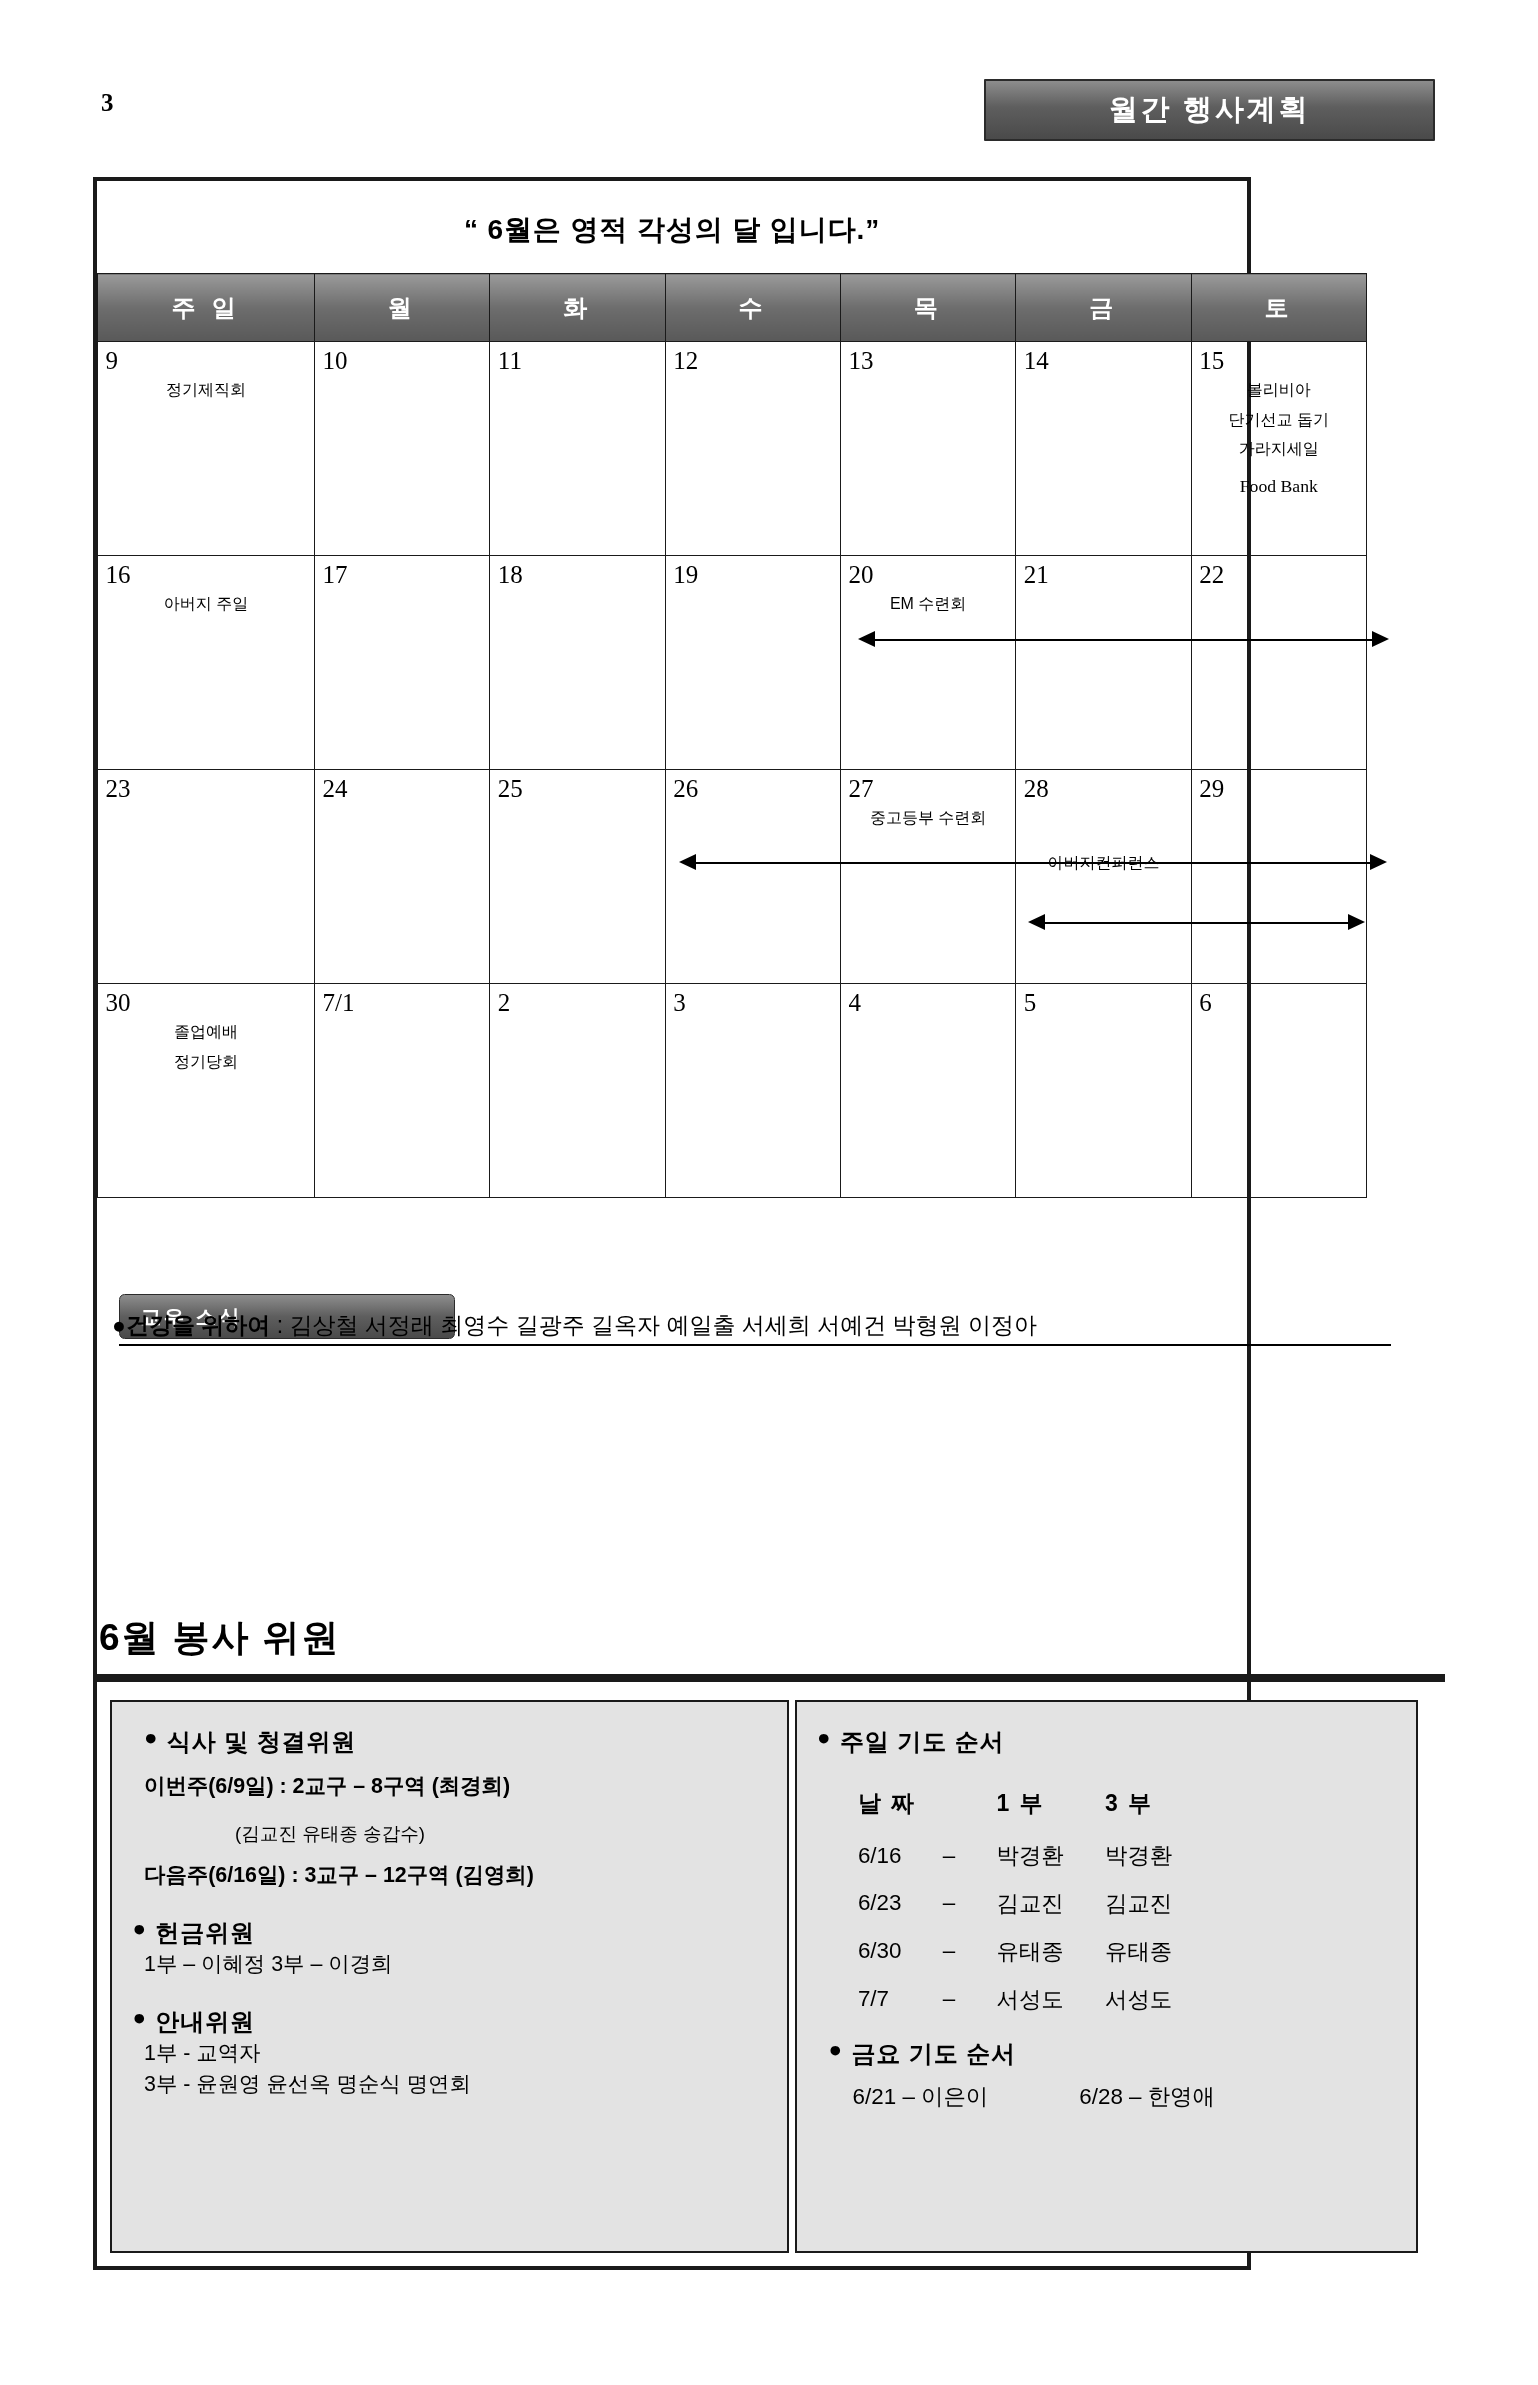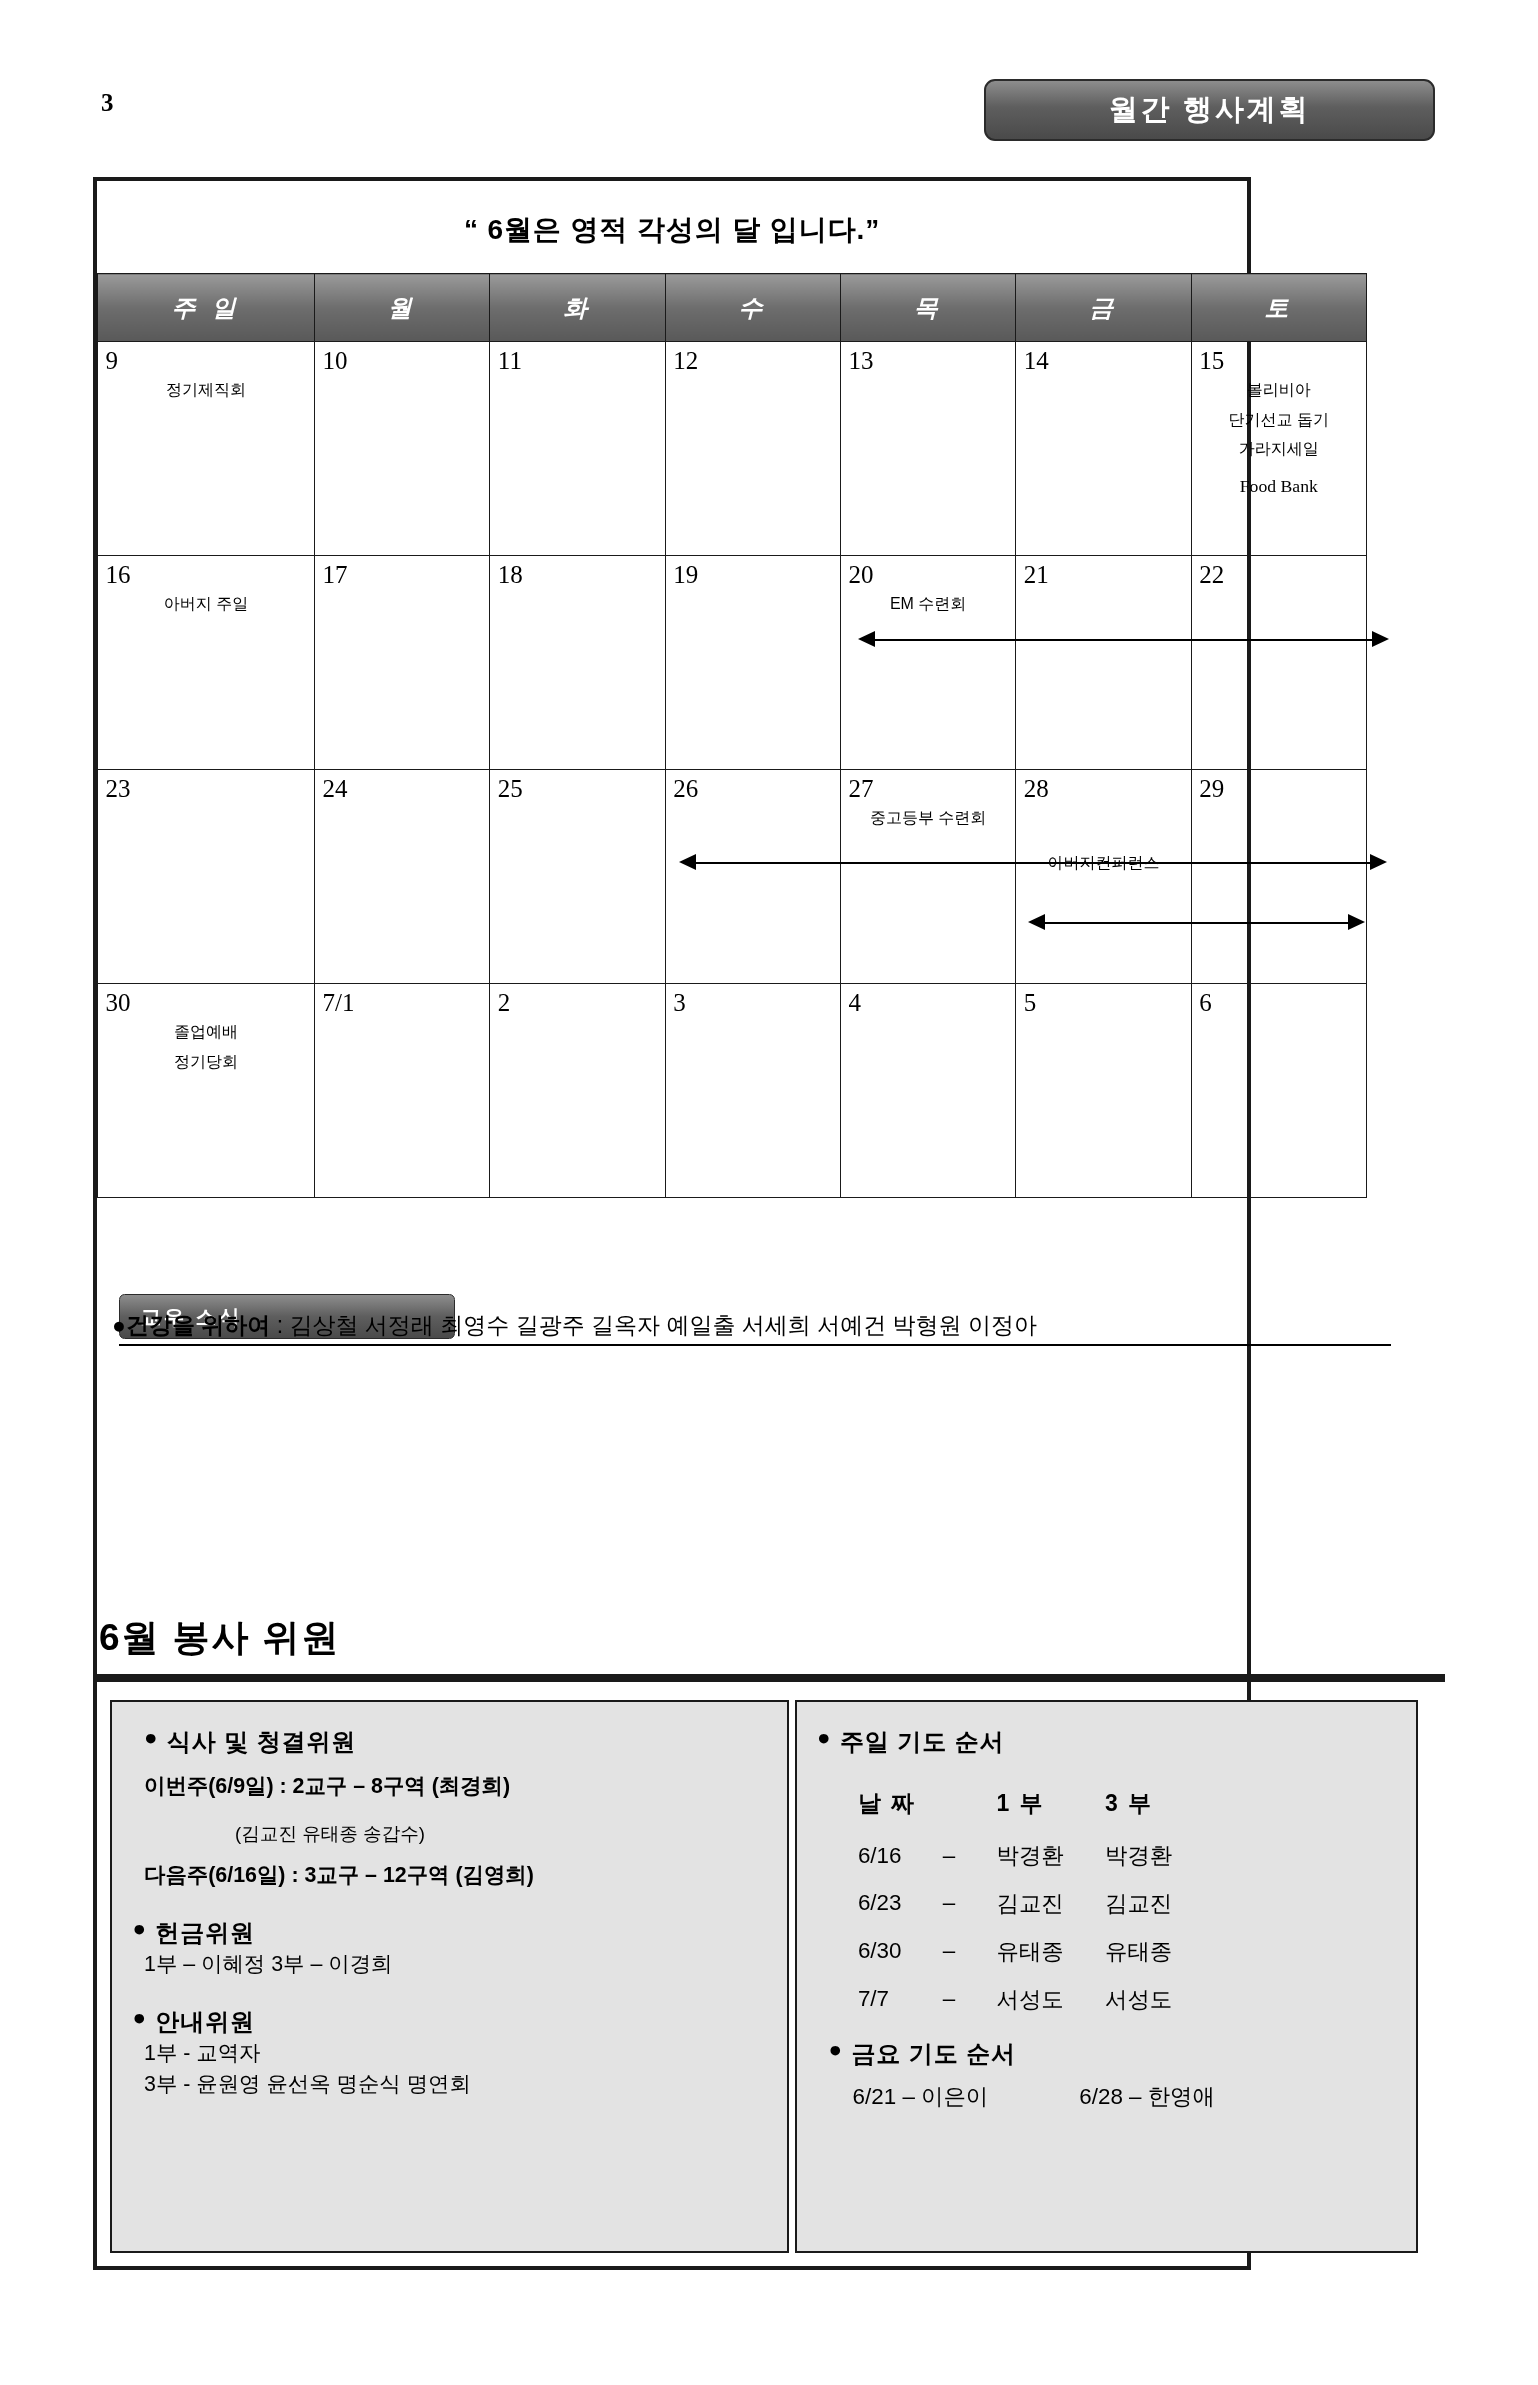--- a/index.html
+++ b/index.html
@@ -30,21 +30,21 @@
     font-family: "Liberation Serif", serif;
   }
   .title-plate {
     position: absolute;
     left: 984px;
     top: 79px;
     width: 447px;
     height: 58px;
     background: linear-gradient(to bottom, #8d8d8d 0%, #5e5e5e 45%, #4a4a4a 100%);
     border: 2.8px solid #2b2b2b;
-    border-radius: 11px;
+    border-radius: 1px;
     display: flex;
     align-items: center;
     justify-content: center;
   }
   .title-plate span {
     color: #ffffff;
     font-size: 29px;
     font-weight: bold;
     letter-spacing: 2.8px;
   }
@@ -74,21 +74,20 @@
     table-layout: fixed;
   }
   table.cal th {
     background: linear-gradient(to bottom, #9a9a9a 0%, #6d6d6d 50%, #595959 100%);
     color: #ffffff;
     border: 1.9px solid #1a1a1a;
     height: 65px;
     font-size: 24px;
     font-weight: bold;
     letter-spacing: 4.7px;
-    font-style: italic;
   }
   table.cal th.sun { width: 214px; }
   table.cal td {
     border: 1.9px solid #1a1a1a;
     vertical-align: top;
     height: 213px;
     position: relative;
     padding: 0;
   }
   .daynum {

